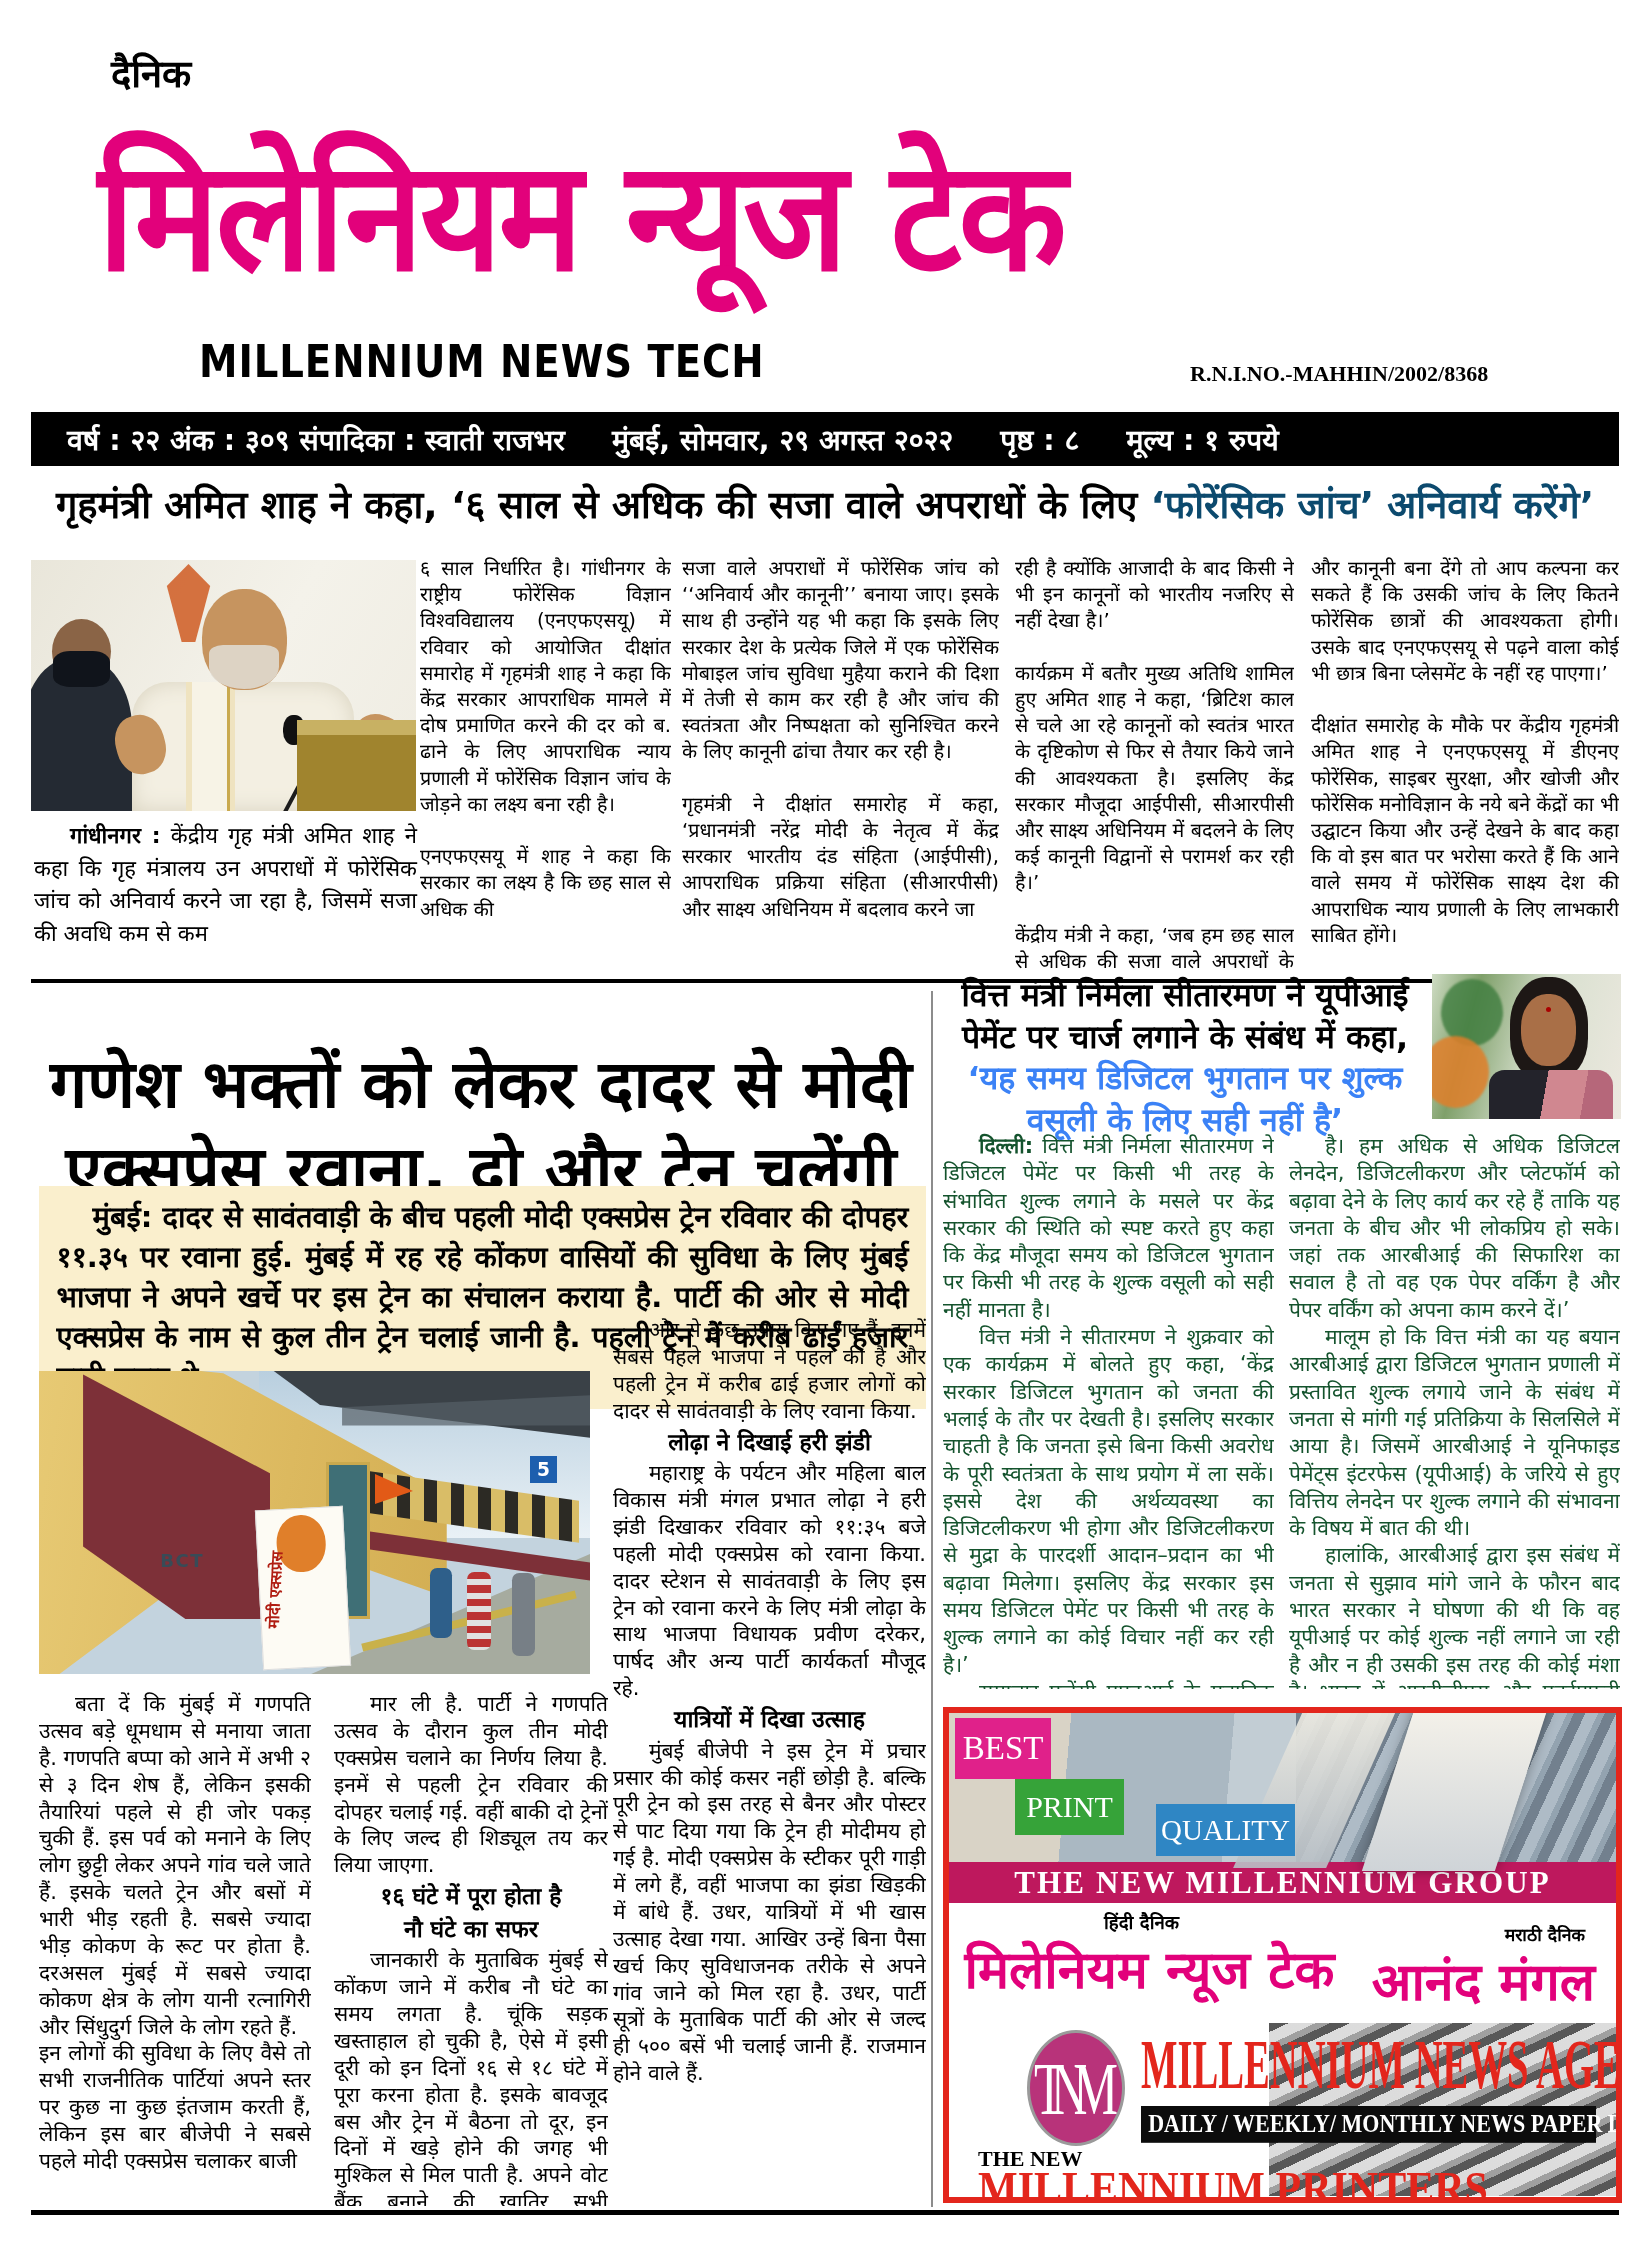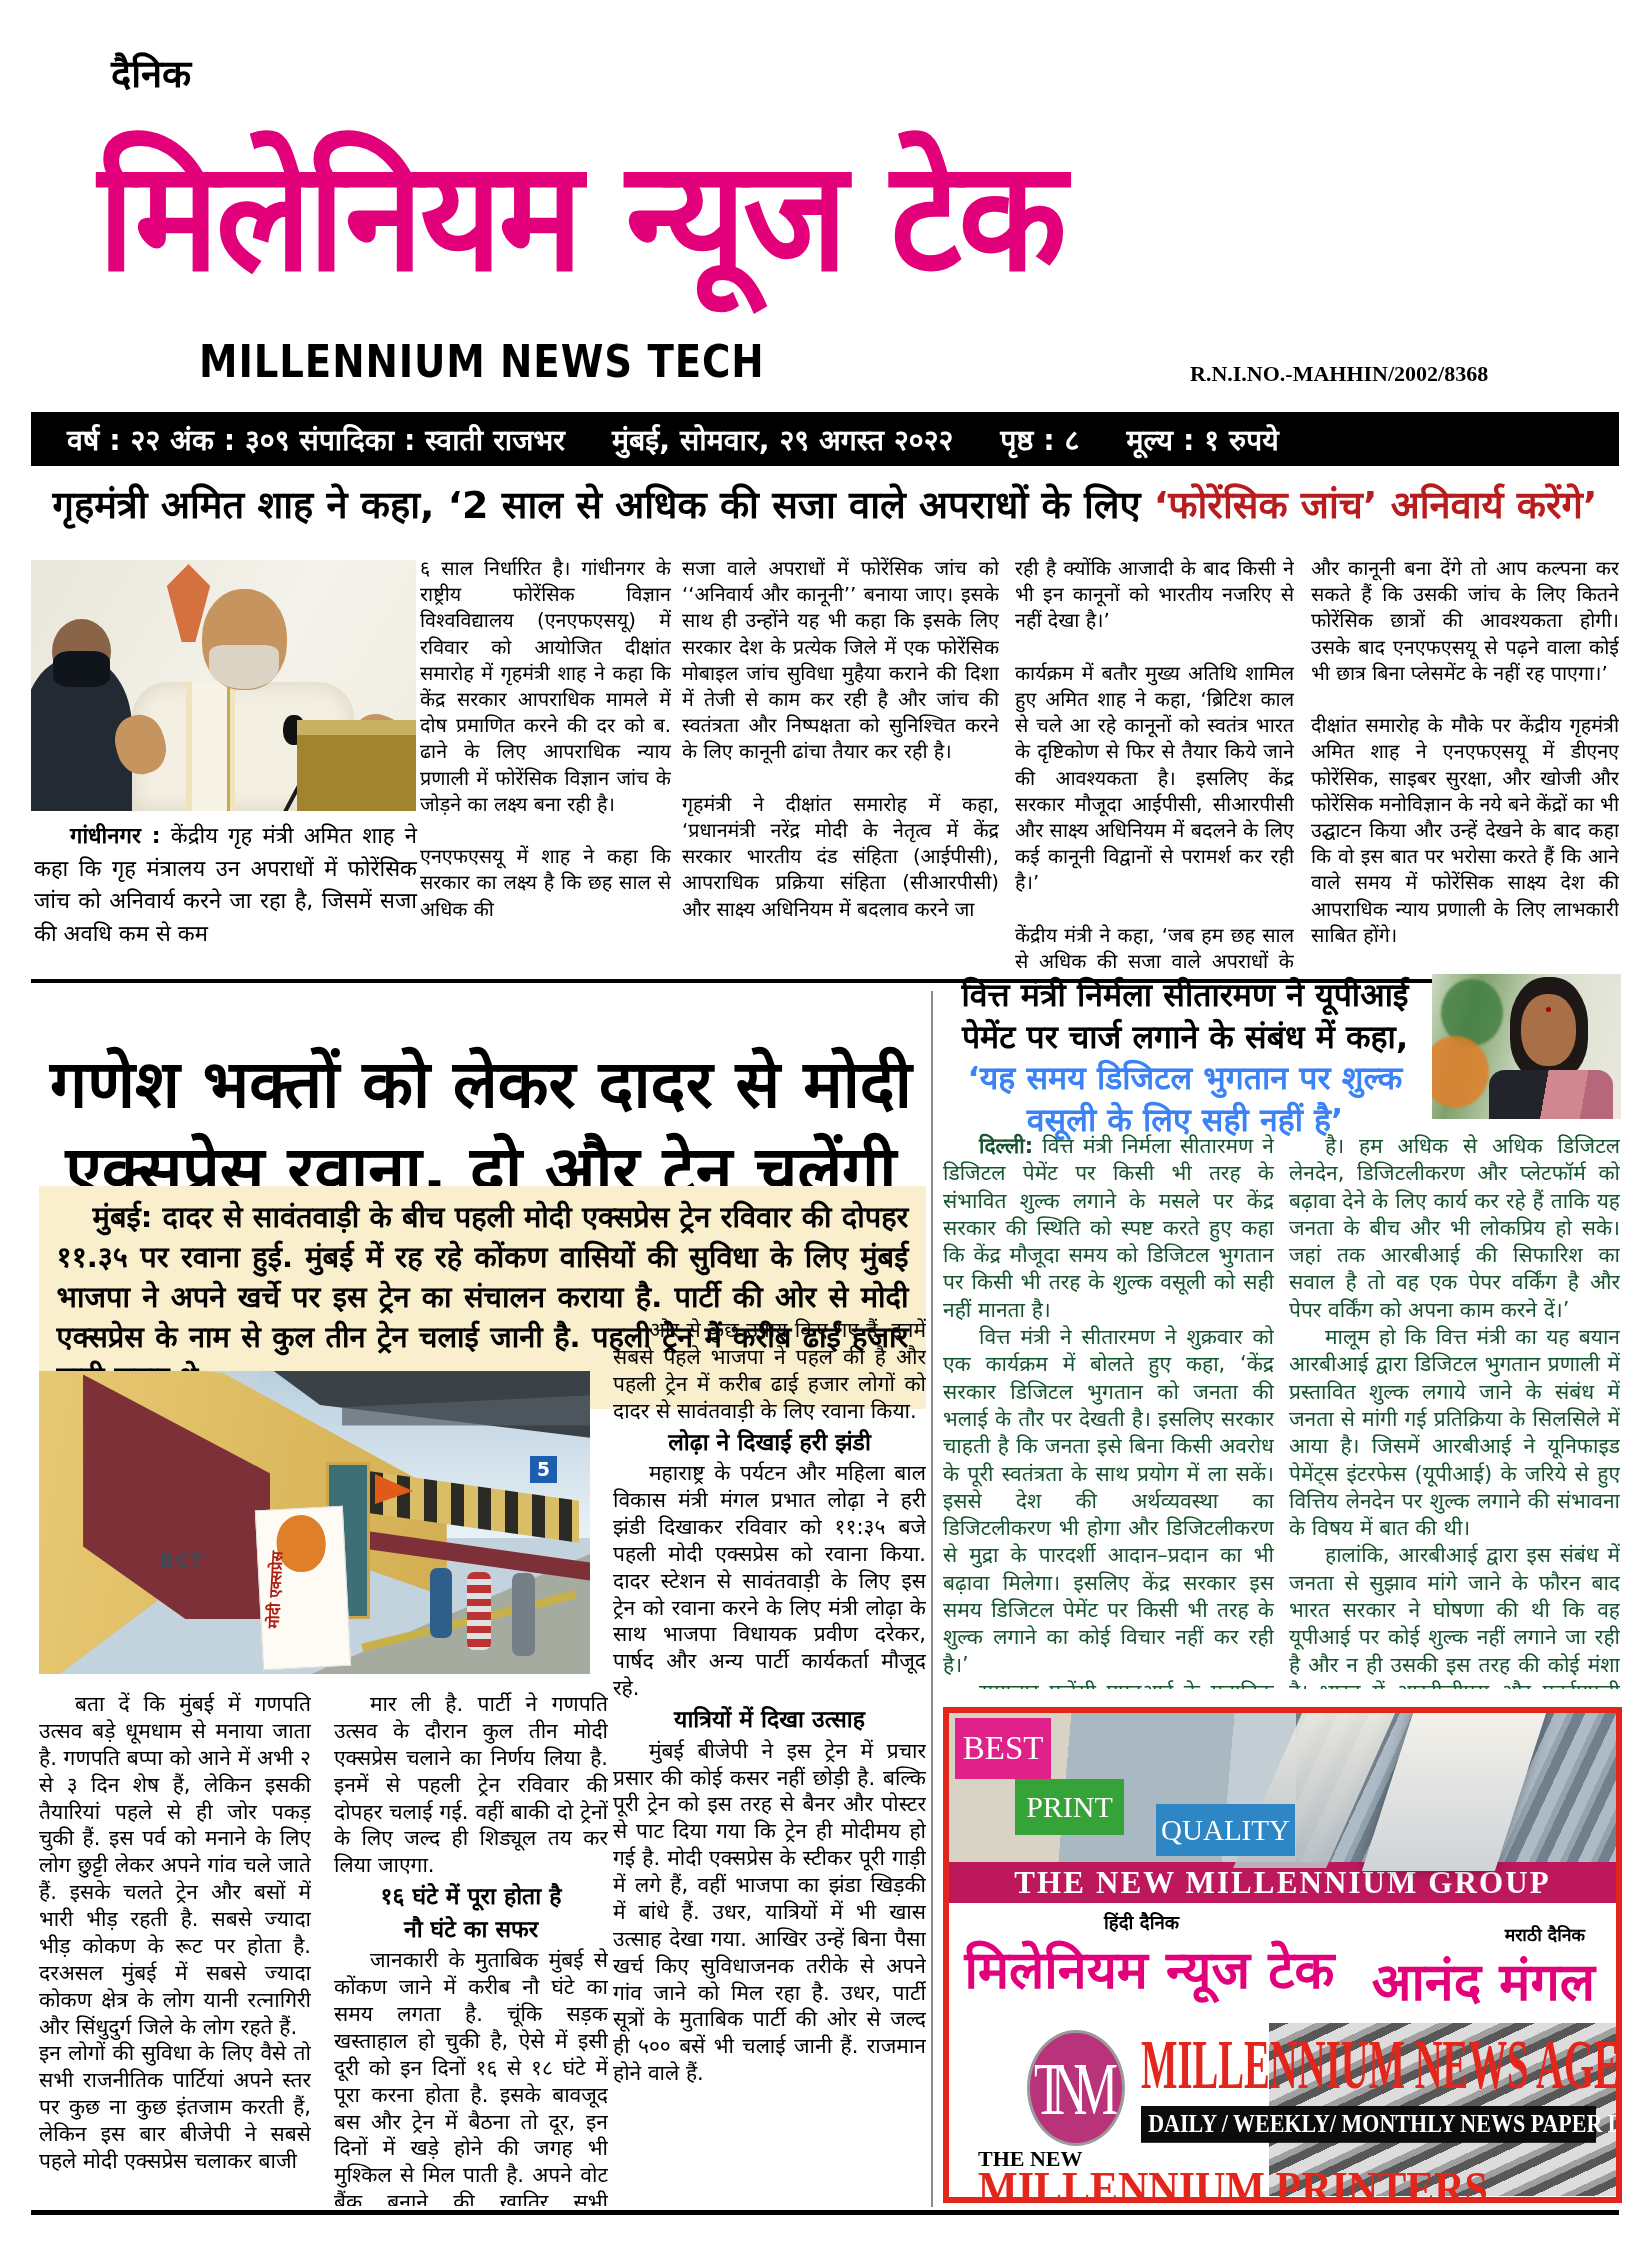--- a/index.html
+++ b/index.html
@@ -18,21 +18,21 @@
                  transform:scaleX(.88); transform-origin:left top; color:#000; }
   .rni         { left:1190px; top:361px; font-size:22px; font-weight:bold;
                  font-family:"Liberation Serif",serif; color:#000; }
   .info-bar    { left:31px; top:412px; width:1588px; height:54px; background:#000; color:#fff;
                  display:flex; align-items:center; gap:47px; padding:0 36px;
                  font-size:28.5px; font-weight:bold; white-space:nowrap; }
 
   
   .headline1 { left:31px; top:477px; width:1588px; text-align:center; font-size:38px; font-weight:800;
                white-space:nowrap; color:#000; }
-  .headline1 .red { color:#b91c1c; }
+  .headline1 .red { color:#0c4a6e; }
 
   .photo-shah { left:31px; top:560px; width:385px; height:251px; background:#edeae0; overflow:hidden; }
   .shah-wall  { position:absolute; inset:0; background:linear-gradient(120deg,#e9e6da 0%,#f4f2ea 55%,#efece2 100%); }
   .shah-ornament { position:absolute; left:129px; top:4.1px; width:57px; height:78px; background:#cf5b22;
                clip-path:polygon(50% 0,88% 28%,62% 100%,38% 100%,12% 28%); opacity:.85; }
   .aide       { position:absolute; left:-7.8px; top:98px; width:109px; height:155px; background:#242a33;
                border-radius:45% 45% 0 0; }
   .aide-head  { position:absolute; left:21px; top:59px; width:59px; height:65px; background:#8a6446;
                border-radius:50%; }
   .aide-mask  { position:absolute; left:22px; top:91px; width:57px; height:36px; background:#10141b; border-radius:30%; }
@@ -193,21 +193,21 @@
   <div class="abs rni">R.N.I.NO.-MAHHIN/2002/8368</div>
 
   <div class="abs info-bar">
     <span>वर्ष : २२ अंक : ३०९  संपादिका : स्वाती राजभर</span>
     <span>मुंबई, सोमवार, २९ अगस्त २०२२</span>
     <span>पृष्ठ : ८</span>
     <span>मूल्य : १ रुपये</span>
   </div>
 
   <div class="abs headline1">
-    <span>गृहमंत्री अमित शाह ने कहा, ‘2 साल से अधिक की सजा वाले अपराधों के लिए </span><span class="red">‘फोरेंसिक जांच’ अनिवार्य करेंगे’</span>
+    <span>गृहमंत्री अमित शाह ने कहा, ‘६ साल से अधिक की सजा वाले अपराधों के लिए </span><span class="red">‘फोरेंसिक जांच’ अनिवार्य करेंगे’</span>
   </div>
 
   <div class="abs photo-shah">
     <div class="shah-wall"></div>
     <div class="shah-ornament"></div>
     <div class="aide"></div>
     <div class="aide-head"></div>
     <div class="aide-mask"></div>
     <div class="shah-body"></div>
     <div class="shah-shawl"></div>

